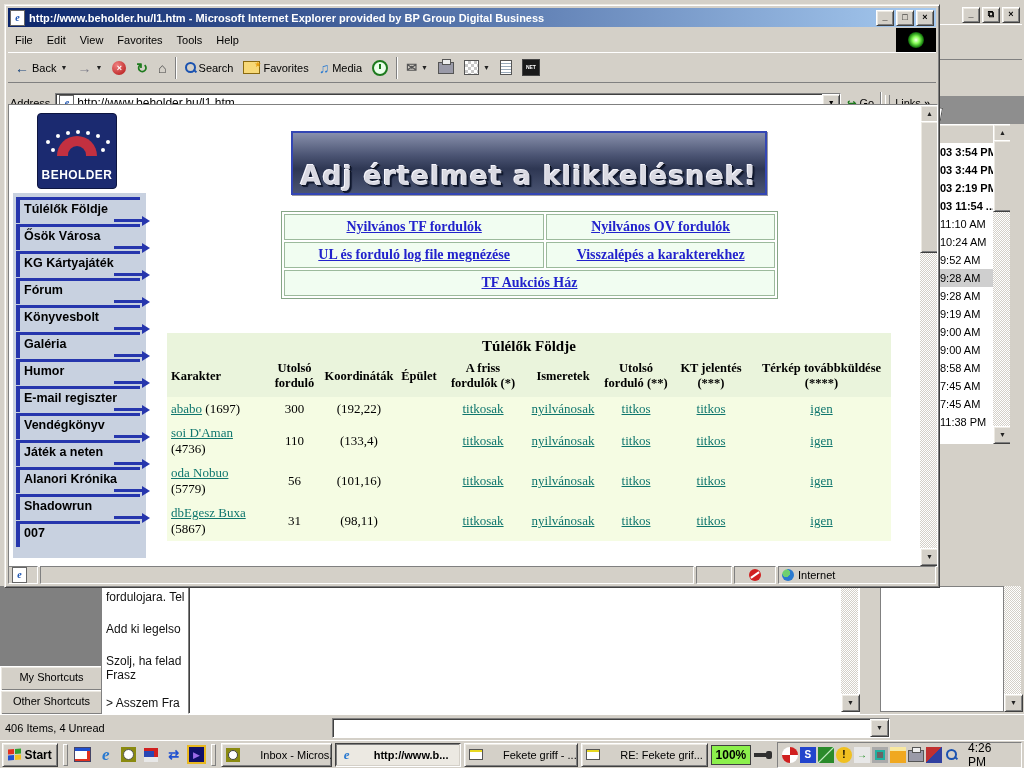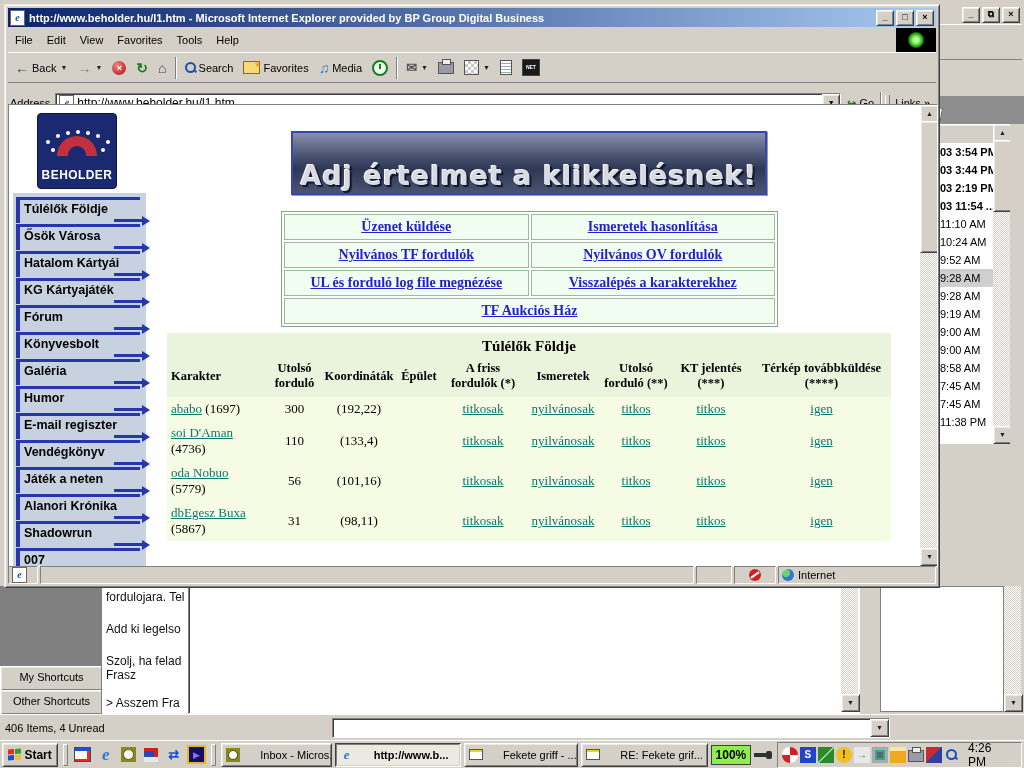--- a/index.html
+++ b/index.html
@@ -331,44 +331,39 @@
 
     <div class="abs logo">
       <span class="dot" style="left:8px;top:26px;"></span>
       <span class="arch"></span>
       <span class="word">BEHOLDER</span>
     </div>
 
     <div class="abs sidebar">
       <div class="side-item"><span>Túlélők Földje</span><span class="arr-line"></span><span class="arr-head"></span></div>
       <div class="side-item"><span>Ősök Városa</span><span class="arr-line"></span><span class="arr-head"></span></div>
-      <div class="side-item"><span>Hatalom Kártyái</span><span class="arr-line"></span><span class="arr-head"></span></div>
       <div class="side-item"><span>KG Kártyajáték</span><span class="arr-line"></span><span class="arr-head"></span></div>
       <div class="side-item"><span>Fórum</span><span class="arr-line"></span><span class="arr-head"></span></div>
       <div class="side-item"><span>Könyvesbolt</span><span class="arr-line"></span><span class="arr-head"></span></div>
       <div class="side-item"><span>Galéria</span><span class="arr-line"></span><span class="arr-head"></span></div>
       <div class="side-item"><span>Humor</span><span class="arr-line"></span><span class="arr-head"></span></div>
       <div class="side-item"><span>E-mail regiszter</span><span class="arr-line"></span><span class="arr-head"></span></div>
       <div class="side-item"><span>Vendégkönyv</span><span class="arr-line"></span><span class="arr-head"></span></div>
       <div class="side-item"><span>Játék a neten</span><span class="arr-line"></span><span class="arr-head"></span></div>
       <div class="side-item"><span>Alanori Krónika</span><span class="arr-line"></span><span class="arr-head"></span></div>
       <div class="side-item"><span>Shadowrun</span><span class="arr-line"></span><span class="arr-head"></span></div>
       <div class="side-item"><span>007</span></div>
     </div>
 
     <div class="abs banner">
       <span>Adj értelmet a klikkelésnek!</span>
     </div>
 
     <table class="abs qlinks">
       <tbody>
-          <tr>
-        <td style="width:50%;"><a>Üzenet küldése</a></td>
-        <td><a>Ismeretek hasonlítása</a></td>
-      </tr>
       <tr>
         <td><a>Nyilvános TF fordulók</a></td>
         <td><a>Nyilvános OV fordulók</a></td>
       </tr>
       <tr>
         <td><a>UL és forduló log file megnézése</a></td>
         <td><a>Visszalépés a karakterekhez</a></td>
       </tr>
       <tr>
         <td colspan="2"><a>TF Aukciós Ház</a></td>

